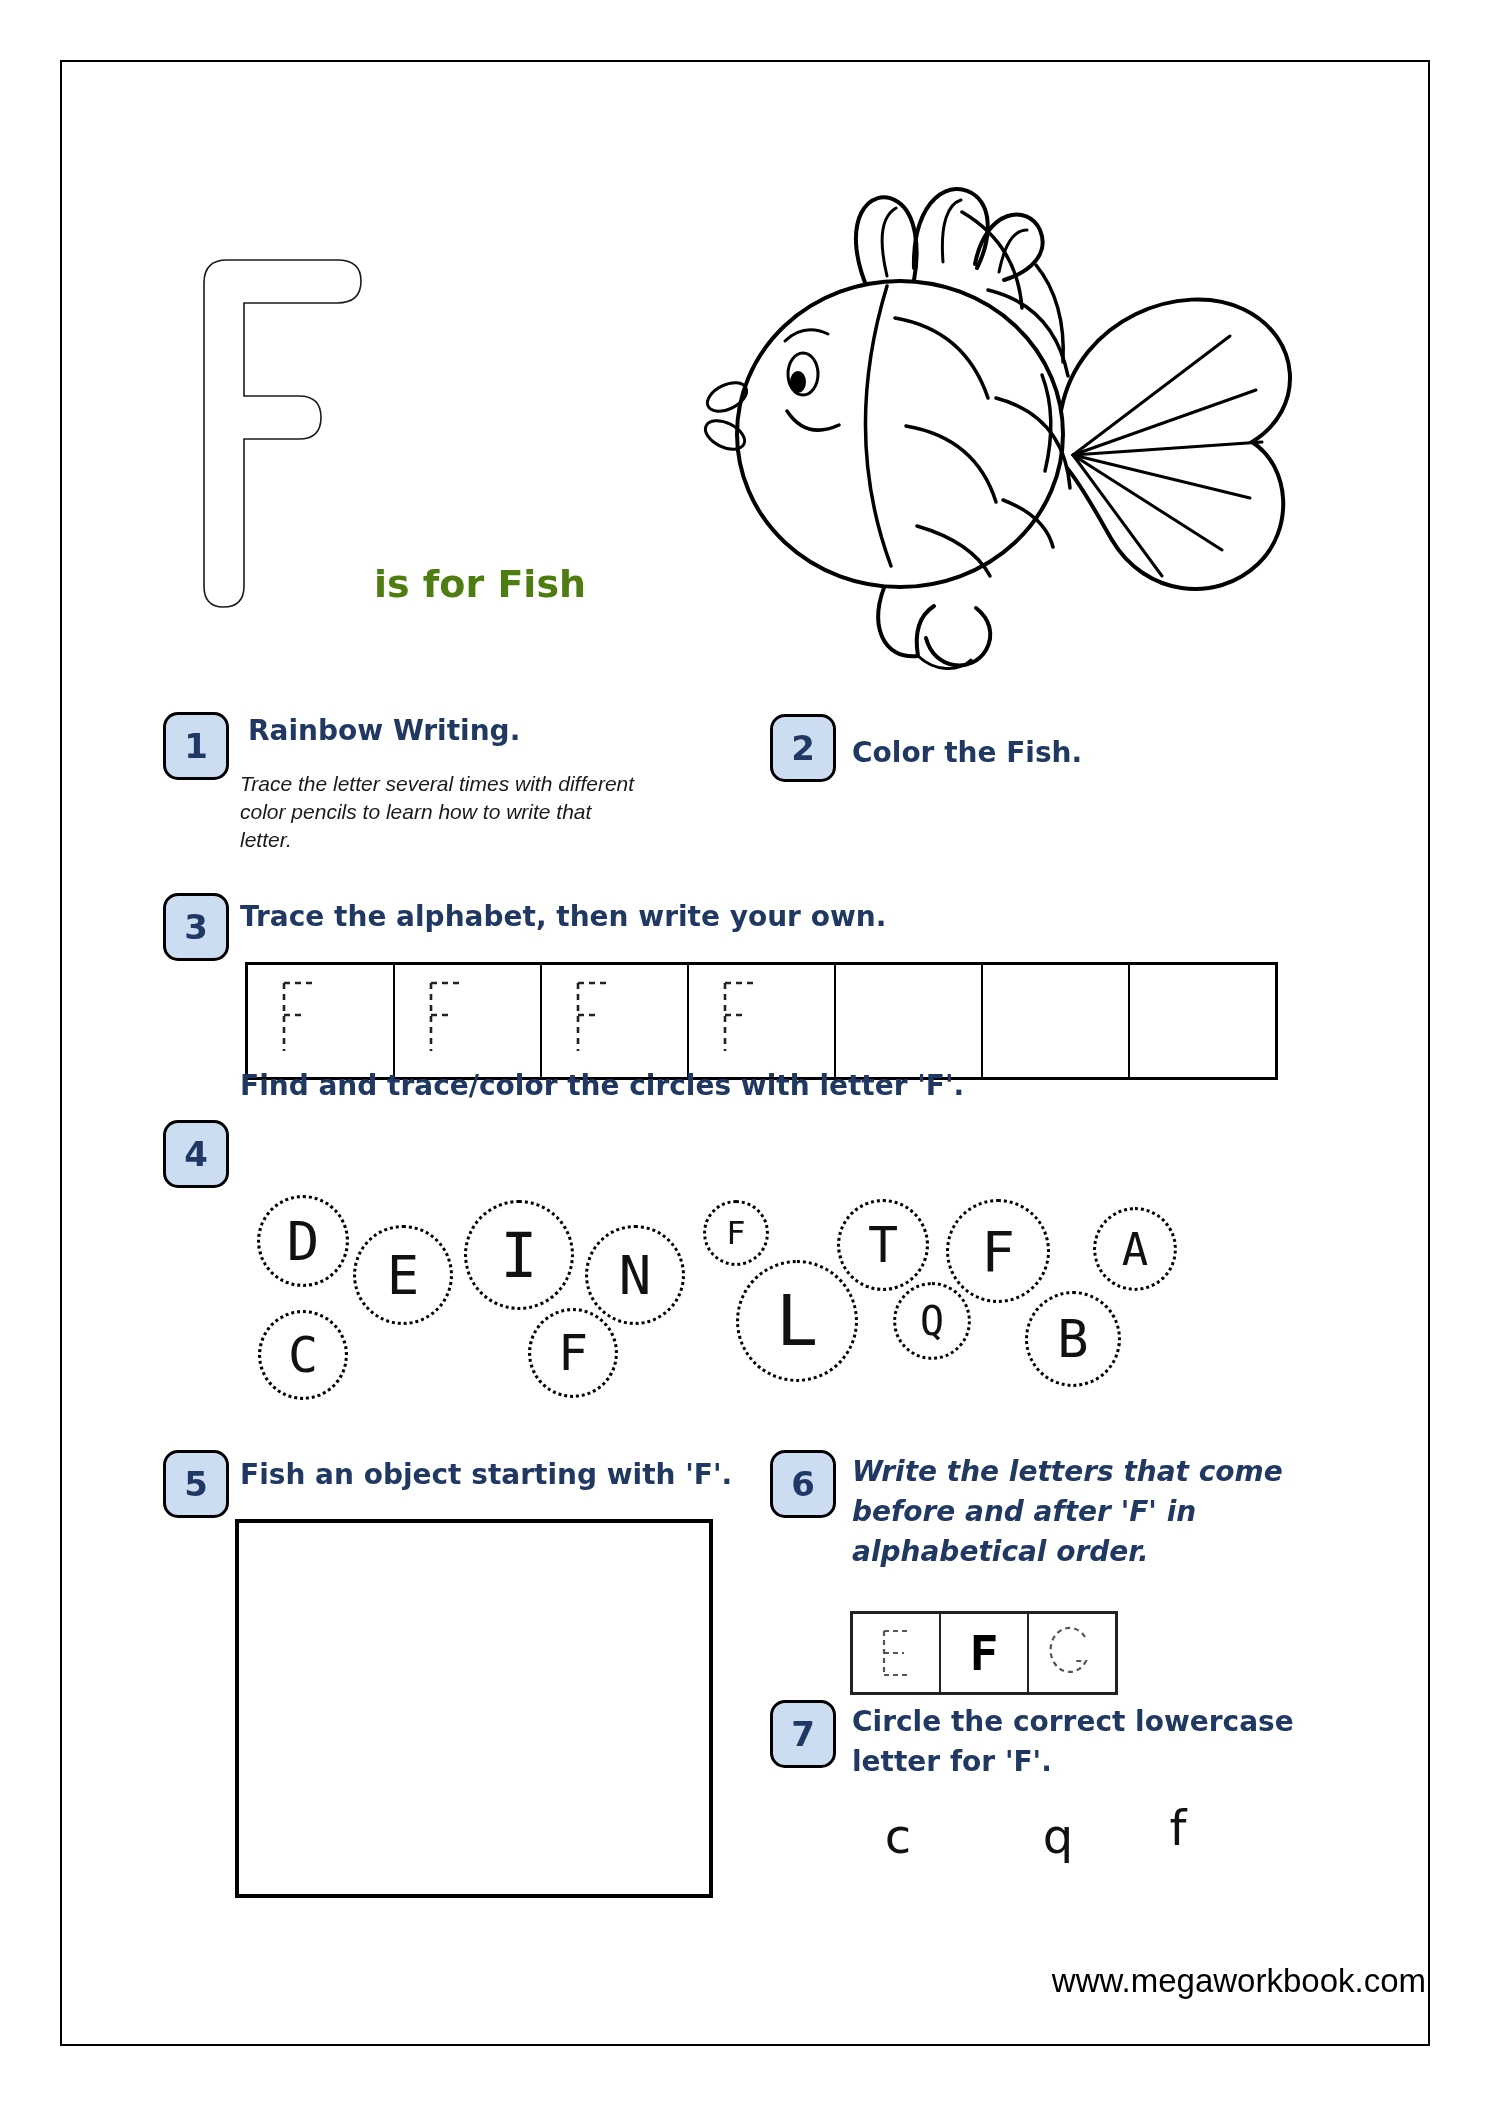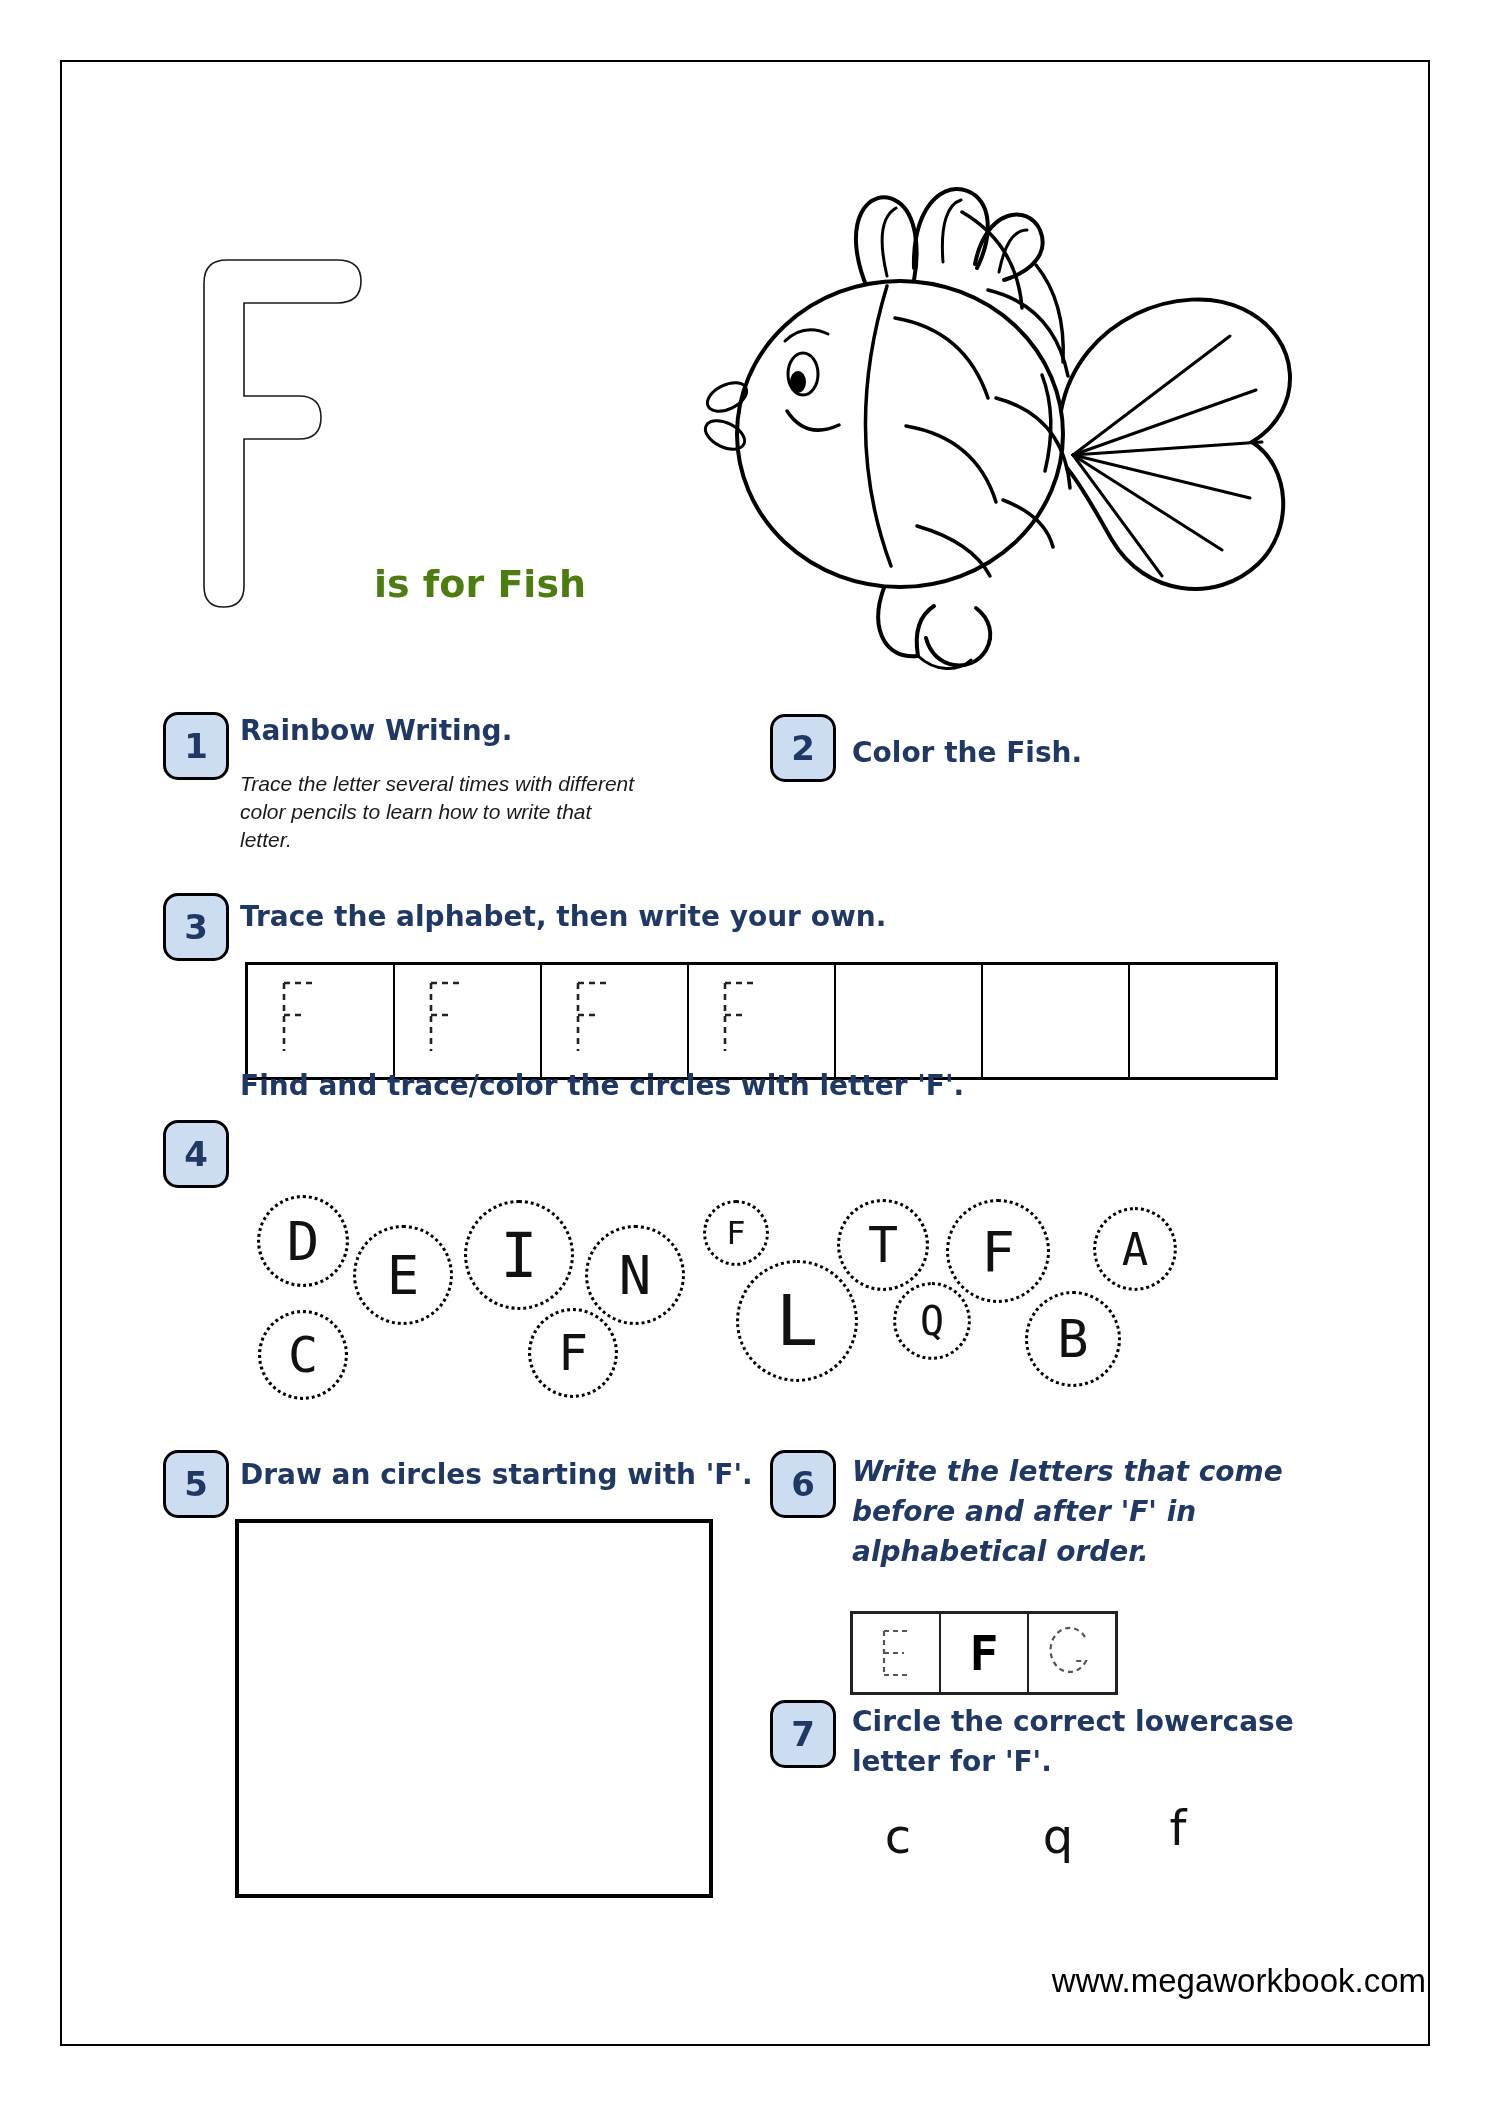--- a/index.html
+++ b/index.html
@@ -107,21 +107,21 @@
         <ellipse cx="35" cy="267" rx="21" ry="12" transform="rotate(26 35 267)"></ellipse>
       </g>
     </svg>
   </div>
 
   <div class="abs caption" style="left:340px;top:562px;width:280px;text-align:center;">is for Fish</div>
 
   <div class="abs badge" style="left:163px;top:712px;">
     <span>1</span>
   </div>
-  <div class="abs title" style="left:240px;top:714px;">Rainbow Writing.</div>
+  <div class="abs title" style="left:248px;top:714px;">Rainbow Writing.</div>
   <div class="abs desc" style="left:240px;top:770px;font-style:italic;">
     <span>Trace the letter several times with different</span>
     <span>color pencils to learn how to write that</span>
     <span>letter.</span>
   </div>
 
   <div class="abs badge" style="left:770px;top:714px;">
     <span>2</span>
   </div>
   <div class="abs title" style="left:852px;top:736px;">Color the Fish.</div>
@@ -206,21 +206,21 @@
   <div class="abs lettercircle" style="left:1025px;top:1291px;width:90px;height:90px;font-size:52px;">
       <span>B</span>
     </div>
   <div class="abs lettercircle" style="left:1093px;top:1207px;width:78px;height:78px;font-size:44px;">
       <span>A</span>
     </div>
 
   <div class="abs badge" style="left:163px;top:1450px;">
     <span>5</span>
   </div>
-  <div class="abs title" style="left:240px;top:1458px;">Draw an circles starting with 'F'.</div>
+  <div class="abs title" style="left:240px;top:1458px;">Fish an object starting with 'F'.</div>
   <div class="abs" style="left:235px;top:1519px;width:470px;height:371px;border:4px solid #000;background:#fff;"></div>
 
   <div class="abs badge" style="left:770px;top:1450px;">
     <span>6</span>
   </div>
   <div class="abs titleblock" style="left:852px;top:1452px;font-style:italic;">
     <div>Write the letters that come</div>
     <div>before and after 'F' in</div>
     <div>alphabetical order.</div>
   </div>

